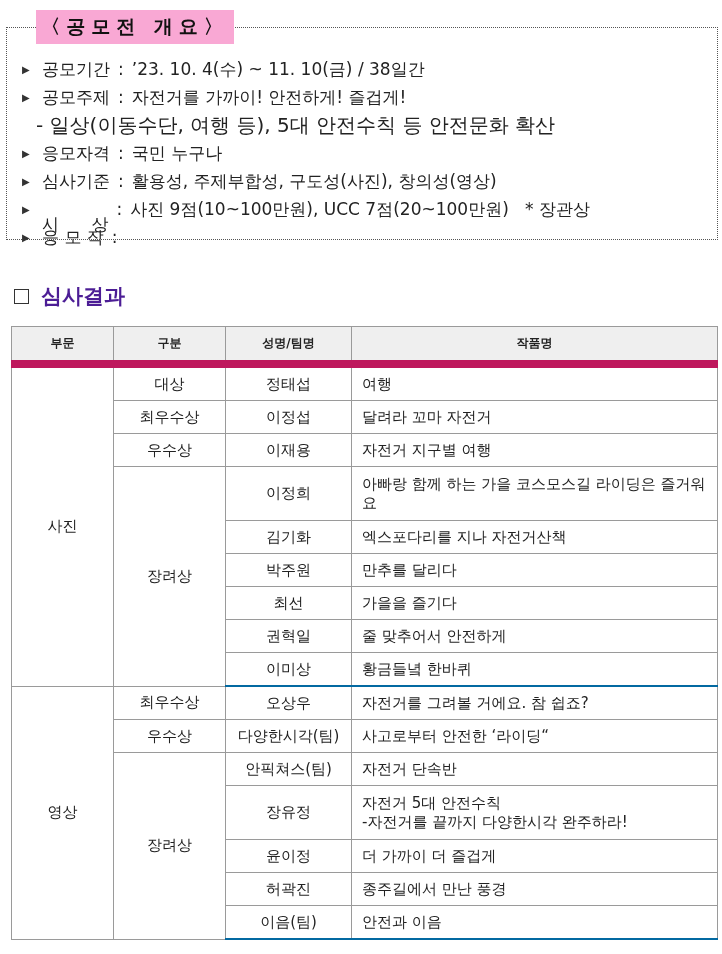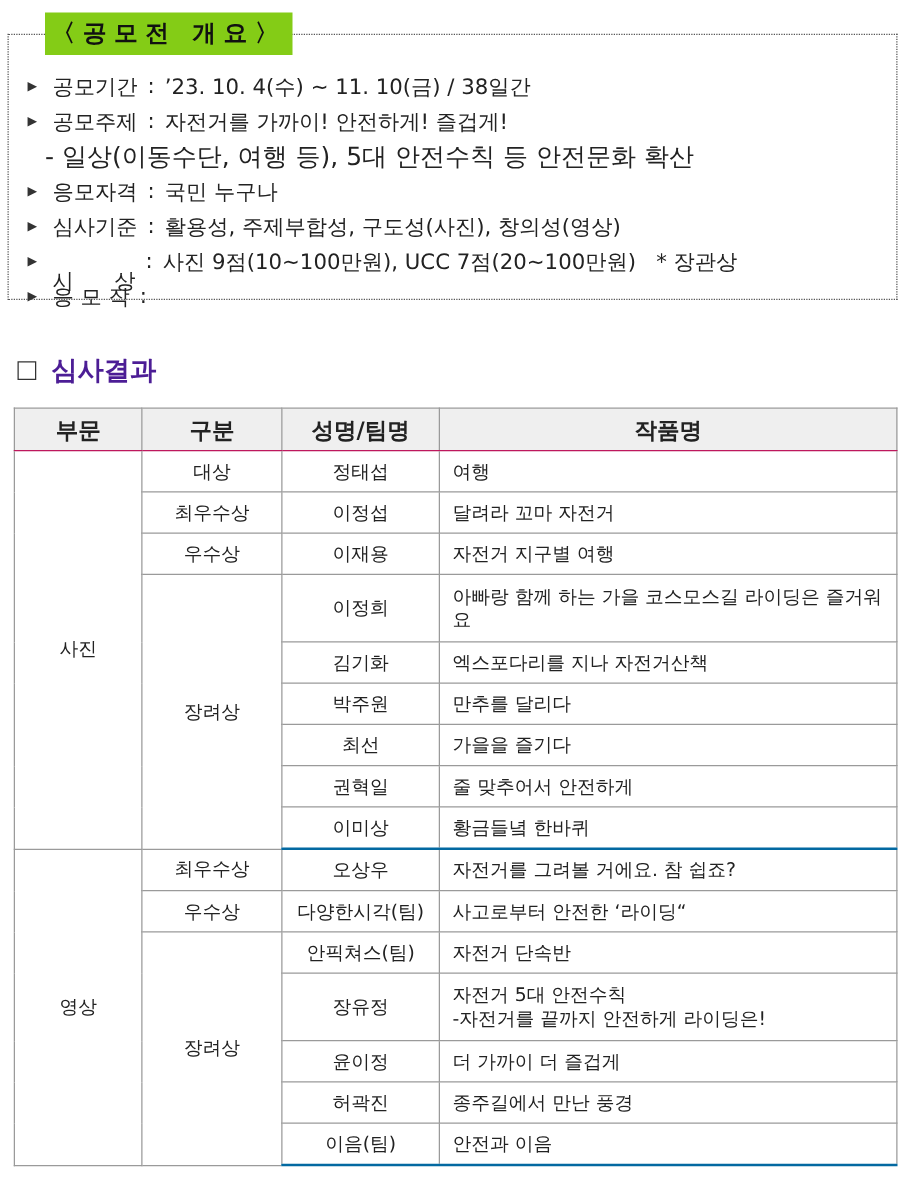--- a/index.html
+++ b/index.html
@@ -7,21 +7,21 @@
     width: 722px; height: 954px; position: relative; overflow: hidden;
     font-family: "DejaVu Sans", "Liberation Sans", sans-serif;
     color: #222222;
   }
   .overview {
     position: absolute; left: 6px; top: 27px; width: 712px; height: 213px;
     border: 1.5px dotted #555555; box-sizing: border-box;
   }
   .overview-title {
     position: absolute; left: 36px; top: 10px; width: 198px; height: 34px;
-    background: #84cc16; font-weight: bold; font-size: 19px; letter-spacing: 6px;
+    background: #f9a8d4; font-weight: bold; font-size: 19px; letter-spacing: 6px;
     display: flex; align-items: center; justify-content: center; color: #111;
     z-index: 2;
   }
   .ov-list { position: absolute; left: 22px; top: 55px; right: 10px; }
   .ov-row {
     height: 28px; font-size: 17px; display: flex; align-items: center; white-space: nowrap;
     color: #222;
   }
   .ov-row .bullet { width: 20px; font-size: 10px; color: #333; display: inline-block; }
   .ov-row.sub { padding-left: 14px; font-size: 20px; }
@@ -35,22 +35,22 @@
     width: 15px; height: 15px; border: 1.5px solid #333; margin-right: 12px; box-sizing: border-box;
   }
   table.results {
     position: absolute; left: 11px; top: 326px; width: 706px;
     border-collapse: collapse; font-size: 15px; table-layout: fixed;
   }
   table.results th, table.results td {
     border: 1px solid #9a9a9a; padding: 0 6px; color: #222;
   }
   table.results th {
-    background: #efefef; height: 33px; font-weight: bold; font-size: 18px;
-    border-bottom: 1px solid #be185d;
+    background: #efefef; height: 33px; font-weight: bold; font-size: 12px;
+    border-bottom: 8px solid #be185d;
   }
   table.results td { height: 32px; text-align: center; }
   table.results td.title-cell { text-align: left; padding-left: 10px; line-height: 19px; }
   table.results td.tall2 { height: 53px; }
   table.results tr.group-end td { border-bottom: 2px solid #0369a1; }
   .multiline { white-space: pre-line; }
 </style>
 </head>
 <body>
 
@@ -174,21 +174,21 @@
       <td class="title-cell">사고로부터 안전한 ‘라이딩“</td>
     </tr>
     <tr>
       <td rowspan="5">장려상</td>
       <td>안픽쳐스(팀)</td>
       <td class="title-cell">자전거 단속반</td>
     </tr>
     <tr>
       <td class="tall2">장유정</td>
       <td class="title-cell multiline">자전거 5대 안전수칙
--자전거를 끝까지 안전하게 라이딩은!</td>
+-자전거를 끝까지 다양한시각 완주하라!</td>
     </tr>
     <tr>
       <td>윤이정</td>
       <td class="title-cell">더 가까이 더 즐겁게</td>
     </tr>
     <tr>
       <td>허곽진</td>
       <td class="title-cell">종주길에서 만난 풍경</td>
     </tr>
     <tr class="group-end">

